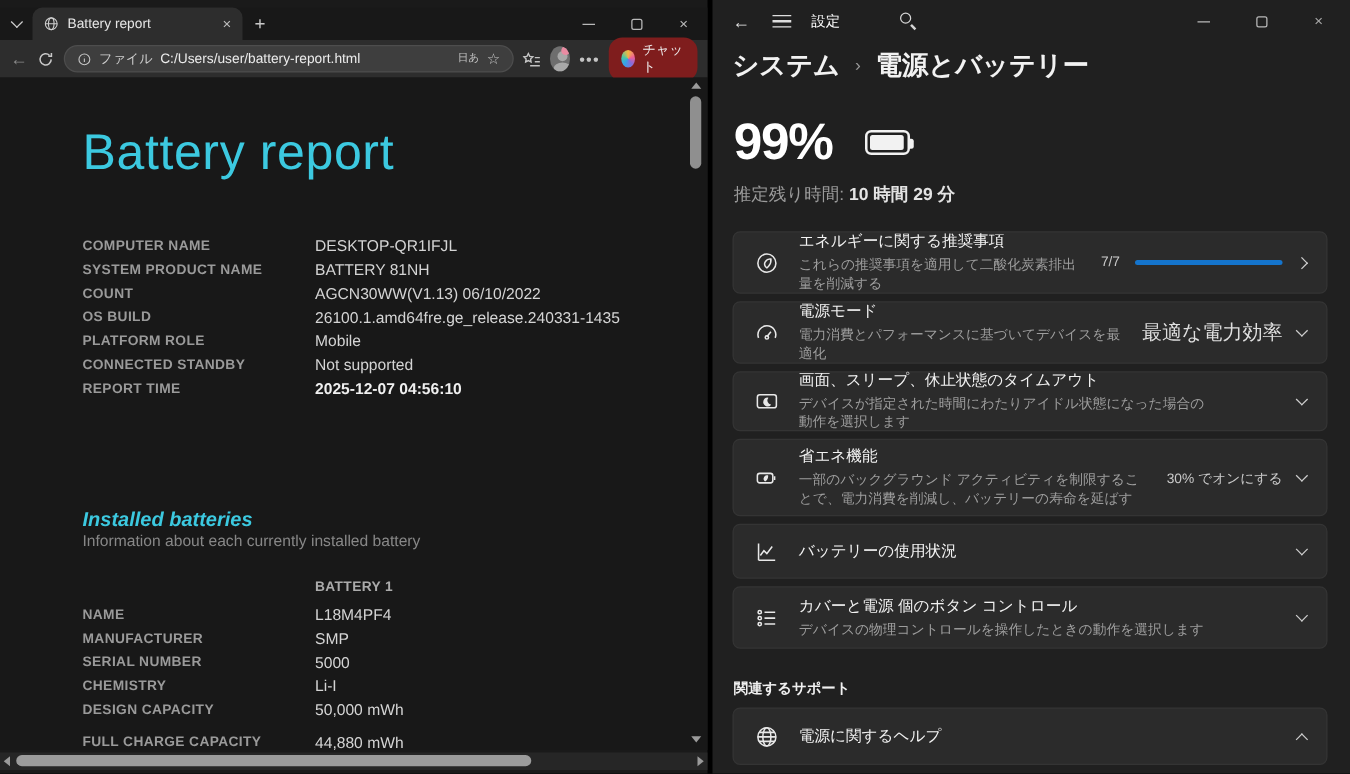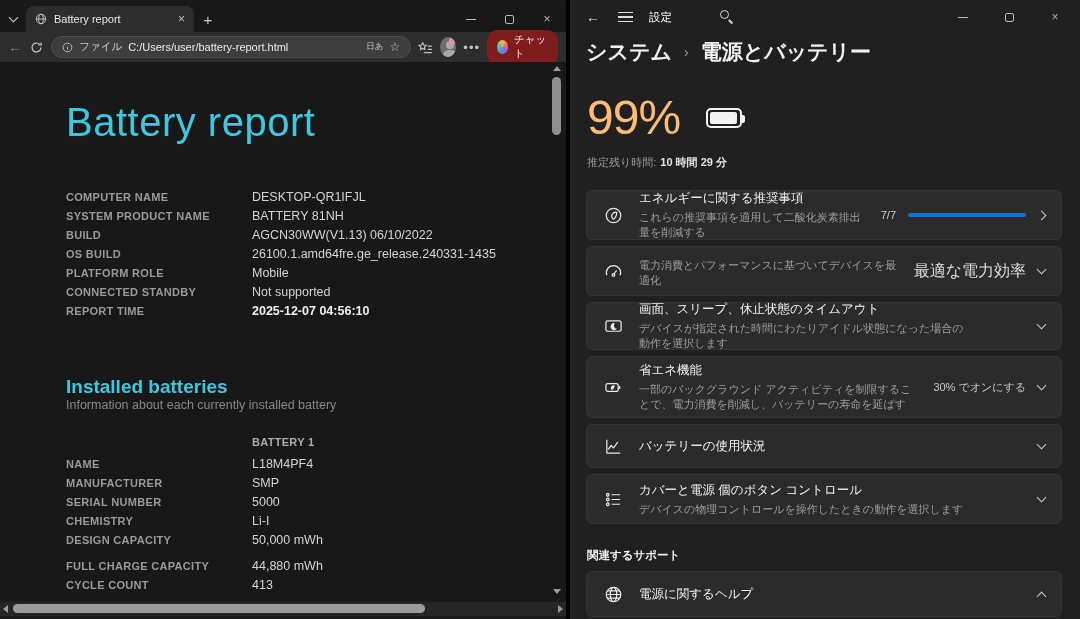--- a/index.html
+++ b/index.html
@@ -34,21 +34,21 @@
   .copilot-label { font-size:10.5px; color:#f0f0f0; }
   .more-dots { color:#c4c4c4; font-size:13px; letter-spacing:1px; }
 
   .page { position:absolute; left:0; top:62px; width:566px; height:538px; background:#181818; padding:38px 0 0 66px; overflow:hidden; }
   .report-title { font-size:40px; font-weight:300; color:#3cc9e0; letter-spacing:.5px; }
   .kv-table { margin-top:42px; }
   .kv-row { display:flex; height:19px; align-items:center; }
   .kv-label { width:186px; font-size:11px; font-weight:bold; color:#9a9a9a; letter-spacing:.3px; }
   .kv-value { font-size:12.5px; color:#d4d4d4; }
   .kv-value.strong { font-weight:bold; color:#efefef; }
-  .sec-head { margin-top:56px; font-size:19px; font-weight:bold; color:#3cc9e0; }
+  .sec-head { margin-top:88px; font-size:16px; font-weight:bold; color:#3cc9e0;font-style:italic; }
   .sec-sub { margin-top:0; font-size:12.5px; color:#878787; }
   .col-head { margin-top:24px; padding-left:186px; font-size:11px; font-weight:bold; color:#ababab; letter-spacing:.3px; }
   .gap7 { height:7px; }
 
   .vscroll { position:absolute; right:3px; top:64px; width:13px; height:532px; }
   .vscroll .thumb { position:absolute; left:2px; top:13px; width:9px; height:58px; background:#8f8f8f; border-radius:5px; }
   .tri { width:0; height:0; position:absolute; }
   .tri.up    { left:3px; top:2px;    border-left:4px solid transparent; border-right:4px solid transparent; border-bottom:5px solid #9b9b9b; }
   .tri.down  { left:3px; bottom:2px; border-left:4px solid transparent; border-right:4px solid transparent; border-top:5px solid #9b9b9b; }
   .hscroll { position:absolute; left:0; bottom:3px; width:566px; height:14px; background:#262626; }
@@ -66,25 +66,25 @@
   .mag .lens { position:absolute; left:0; top:0; width:9px; height:9px; border:1.5px solid #d6d6d6; border-radius:50%; }
   .mag .handle { position:absolute; left:9px; top:9px; width:5px; height:1.5px; background:#d6d6d6; transform:rotate(45deg); transform-origin:left center; }
   .s-winctl { margin-left:auto; display:flex; gap:8px; padding-right:6px; }
   .s-winctl .wbtn { color:#a8a8a8; }
 
   .crumbs { display:flex; align-items:center; gap:12px; padding-left:16px; margin-top:4px; }
   .crumb { font-size:21px; font-weight:bold; color:#f2f2f2; }
   .crumb-sep { font-size:14px; color:#9a9a9a; }
 
   .hero { display:flex; align-items:center; gap:26px; padding-left:17px; margin-top:24px; }
-  .pct { font-size:48px; font-weight:normal; color:#fdba74; letter-spacing:-1px; }
+  .pct { font-size:41px; font-weight:bold; color:#ffffff; letter-spacing:-1px; }
   .batt { position:relative; width:36px; height:20px; border:2px solid #f2f2f2; border-radius:5px; }
   .batt::after { content:""; position:absolute; right:-5px; top:5px; width:3px; height:8px; background:#f2f2f2; border-radius:0 2px 2px 0; }
   .batt .fill { position:absolute; left:2px; top:2px; bottom:2px; right:3px; background:#f2f2f2; border-radius:2px; }
-  .estimate { padding-left:17px; margin-top:10px; font-size:11px; color:#9b9b9b; }
+  .estimate { padding-left:17px; margin-top:10px; font-size:14px; color:#9b9b9b; }
   .estimate b { color:#e3e3e3; margin-left:4px; }
 
   .cards { padding:0 18px 0 16px; margin-top:20px; display:flex; flex-direction:column; gap:6px; }
   .card { background:#2b2b2b; border:1px solid #343434; border-radius:6px; display:flex; align-items:center; padding:0 16px; gap:16px; }
   .card .txt { flex:1; padding:8px 0; }
   .card .c-title { font-size:12.5px; color:#f2f2f2; }
   .card .c-sub { font-size:11px; color:#9d9d9d; margin-top:3px; line-height:1.35; max-width:330px; }
   .card .right { display:flex; align-items:center; gap:12px; }
   .c-value { font-size:16px; color:#dedede; white-space:nowrap; }
   .c-small { font-size:11px; color:#c9c9c9; white-space:nowrap; }
@@ -179,21 +179,21 @@
     <div class="kv-table">
       <div class="kv-row">
           <span class="kv-label">COMPUTER NAME</span>
           <span class="kv-value">DESKTOP-QR1IFJL</span>
         </div>
       <div class="kv-row">
           <span class="kv-label">SYSTEM PRODUCT NAME</span>
           <span class="kv-value">BATTERY 81NH</span>
         </div>
       <div class="kv-row">
-          <span class="kv-label">BUILD</span>
+          <span class="kv-label">COUNT</span>
           <span class="kv-value">AGCN30WW(V1.13) 06/10/2022</span>
         </div>
       <div class="kv-row">
           <span class="kv-label">OS BUILD</span>
           <span class="kv-value">26100.1.amd64fre.ge_release.240331-1435</span>
         </div>
       <div class="kv-row">
           <span class="kv-label">PLATFORM ROLE</span>
           <span class="kv-value">Mobile</span>
         </div>
@@ -319,20 +319,21 @@
 
     <div class="card h2c">
       <span class="cicon">
         <svg width="19" height="19" viewBox="0 0 20 20" fill="none" stroke="#e8e8e8" stroke-width="1.3">
           <path d="M3 14a7.5 7.5 0 1 1 14 0"></path>
             <path d="M10 13l3.4-4.2"></path>
             <circle cx="10" cy="13.6" r="1.4"></circle>
         </svg>
       </span>
       <div class="txt">
+        <div class="c-title">電源モード</div>
         <div class="c-sub">電力消費とパフォーマンスに基づいてデバイスを最適化</div>
       </div>
       <div class="right">
         <span class="c-value">最適な電力効率</span>
         <span class="chev d"></span>
       </div>
     </div>
 
     <div class="card h3c">
       <span class="cicon">

